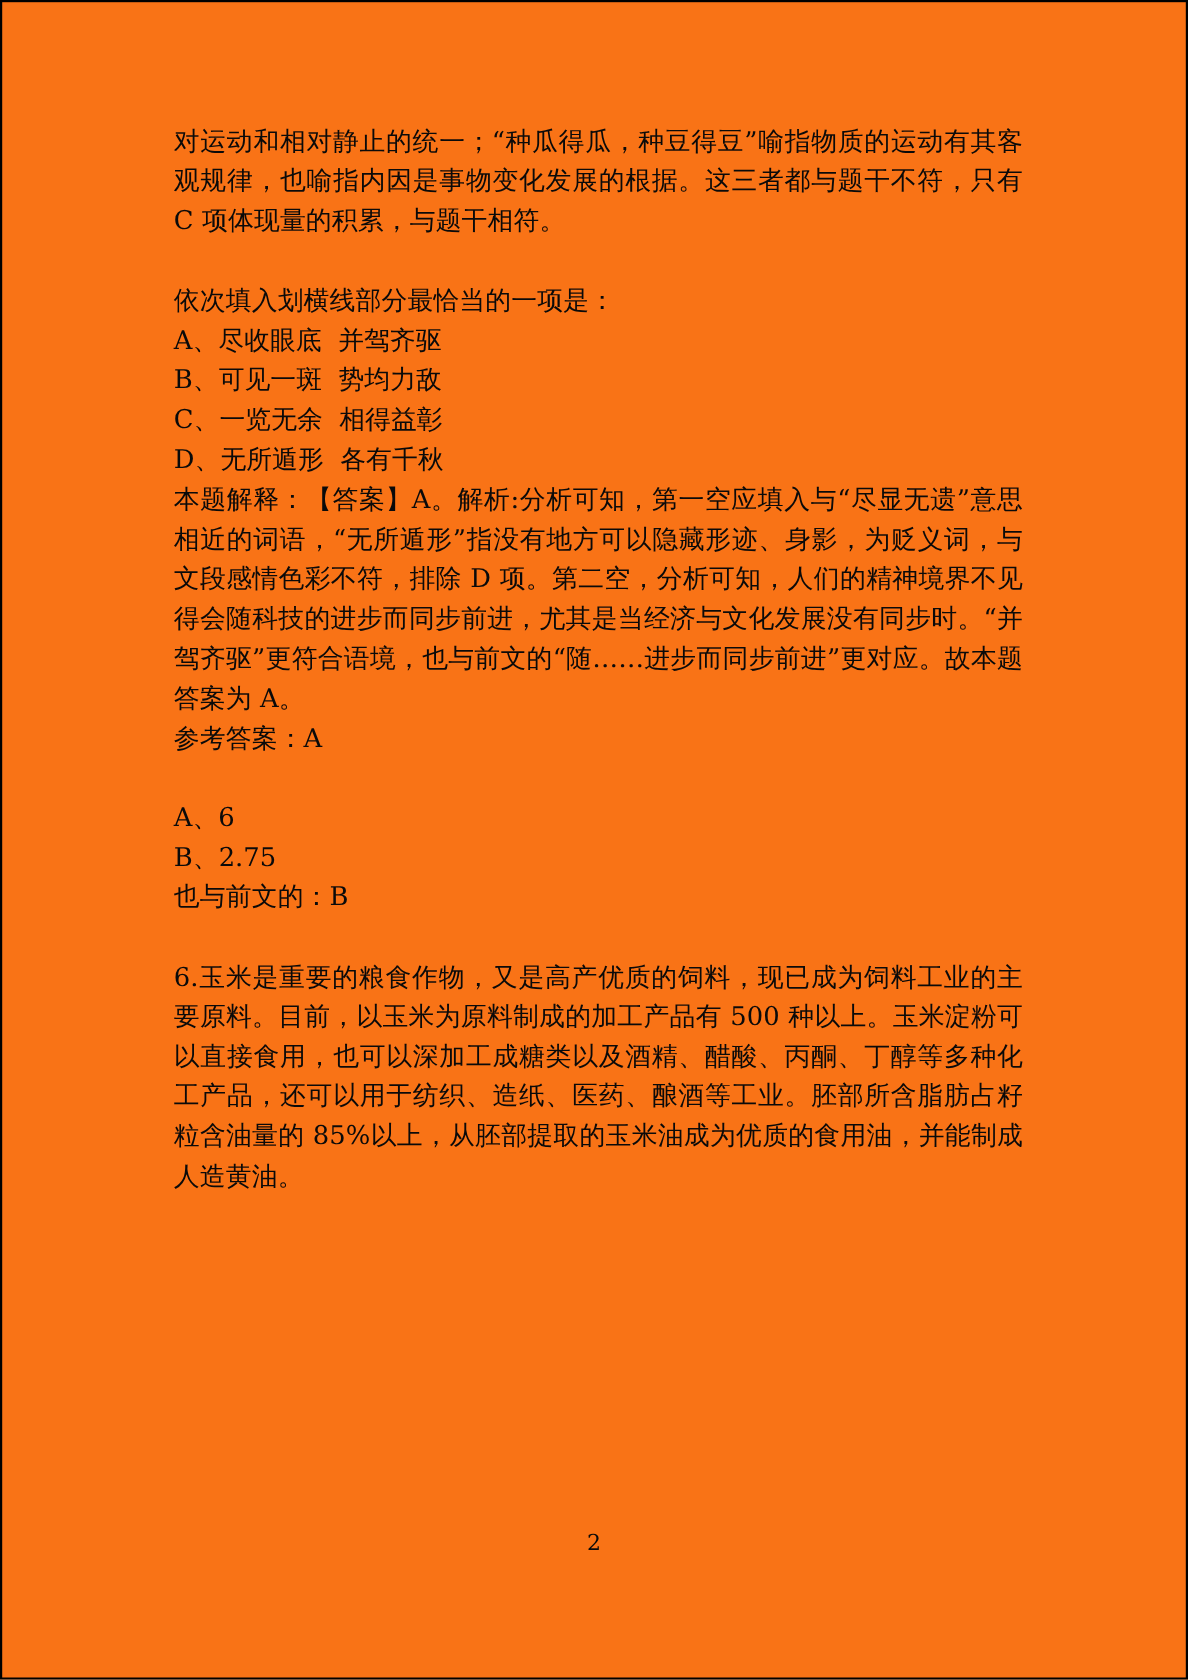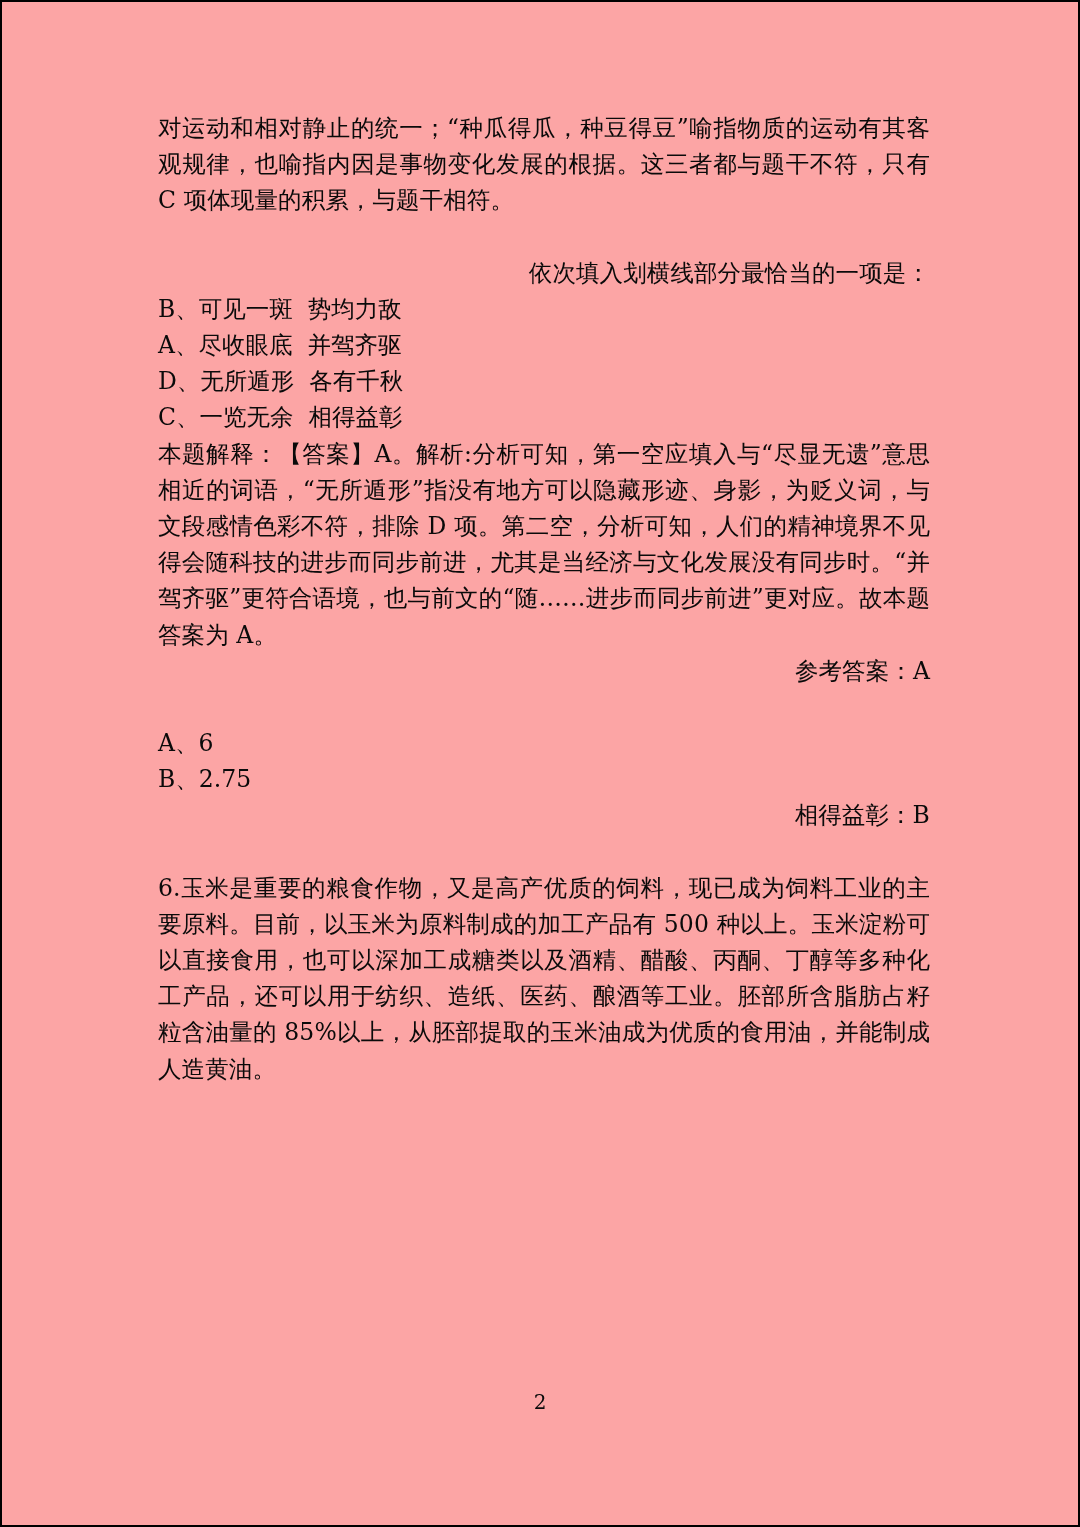--- a/index.html
+++ b/index.html
@@ -8,21 +8,21 @@
     padding: 0;
     background: #ffffff;
   }
   body {
     font-family: "DejaVu Serif", "Liberation Serif", serif;
   }
   .page {
     position: relative;
     width: 1080px;
     height: 1527px;
-    background: #fca5a5;
+    background: #f97316;
     border: 2px solid #000000;
     box-sizing: border-box;
     overflow: hidden;
   }
   .content {
     position: absolute;
     left: 156px;
     top: 108px;
     width: 772px;
   }
@@ -30,21 +30,21 @@
     font-size: 23.5px;
     line-height: 36.2px;
     color: #0a0a0a;
     text-align: justify;
     text-justify: inter-character;
     letter-spacing: 0.1px;
     margin: 0;
     white-space: pre-wrap;
   }
   .para.nojust {
-    text-align: right;
+    text-align: left;
   }
   .gap-lg { height: 36px; }
   .opt {
     font-size: 23.5px;
     line-height: 36.2px;
     color: #0a0a0a;
     margin: 0;
     white-space: pre;
   }
   .blank-line {
@@ -71,32 +71,32 @@
 <body>
 
 <div class="page">
   <div class="content">
 
     <p class="para">对运动和相对静止的统一；“种瓜得瓜，种豆得豆”喻指物质的运动有其客观规律，也喻指内因是事物变化发展的根据。这三者都与题干不符，只有 C 项体现量的积累，与题干相符。</p>
 
     <div class="gap-lg"></div>
 
     <p class="para nojust">依次填入划横线部分最恰当的一项是：</p>
+    <p class="opt">A、尽收眼底  并驾齐驱</p>
     <p class="opt">B、可见一斑  势均力敌</p>
-    <p class="opt">A、尽收眼底  并驾齐驱</p>
+    <p class="opt">C、一览无余  相得益彰</p>
     <p class="opt">D、无所遁形  各有千秋</p>
-    <p class="opt">C、一览无余  相得益彰</p>
     <p class="para">本题解释：【答案】A。解析:分析可知，第一空应填入与“尽显无遗”意思相近的词语，“无所遁形”指没有地方可以隐藏形迹、身影，为贬义词，与文段感情色彩不符，排除 D 项。第二空，分析可知，人们的精神境界不见得会随科技的进步而同步前进，尤其是当经济与文化发展没有同步时。“并驾齐驱”更符合语境，也与前文的“随……进步而同步前进”更对应。故本题答案为 A。</p>
     <p class="para nojust">参考答案：A</p>
 
     <div class="gap-lg"></div>
 
     <p class="opt">A、6</p>
     <p class="opt">B、2.75</p>
-    <p class="para nojust">相得益彰：B</p>
+    <p class="para nojust">也与前文的：B</p>
 
     <div class="gap-lg"></div>
 
     <p class="para">6.玉米是重要的粮食作物，又是高产优质的饲料，现已成为饲料工业的主要原料。目前，以玉米为原料制成的加工产品有 500 种以上。玉米淀粉可以直接食用，也可以深加工成糖类以及酒精、醋酸、丙酮、丁醇等多种化工产品，还可以用于纺织、造纸、医药、酿酒等工业。胚部所含脂肪占籽粒含油量的 85%以上，从胚部提取的玉米油成为优质的食用油，并能制成人造黄油。</p>
 
   </div>
 
   <div class="pagenum">2</div>
 </div>
 

